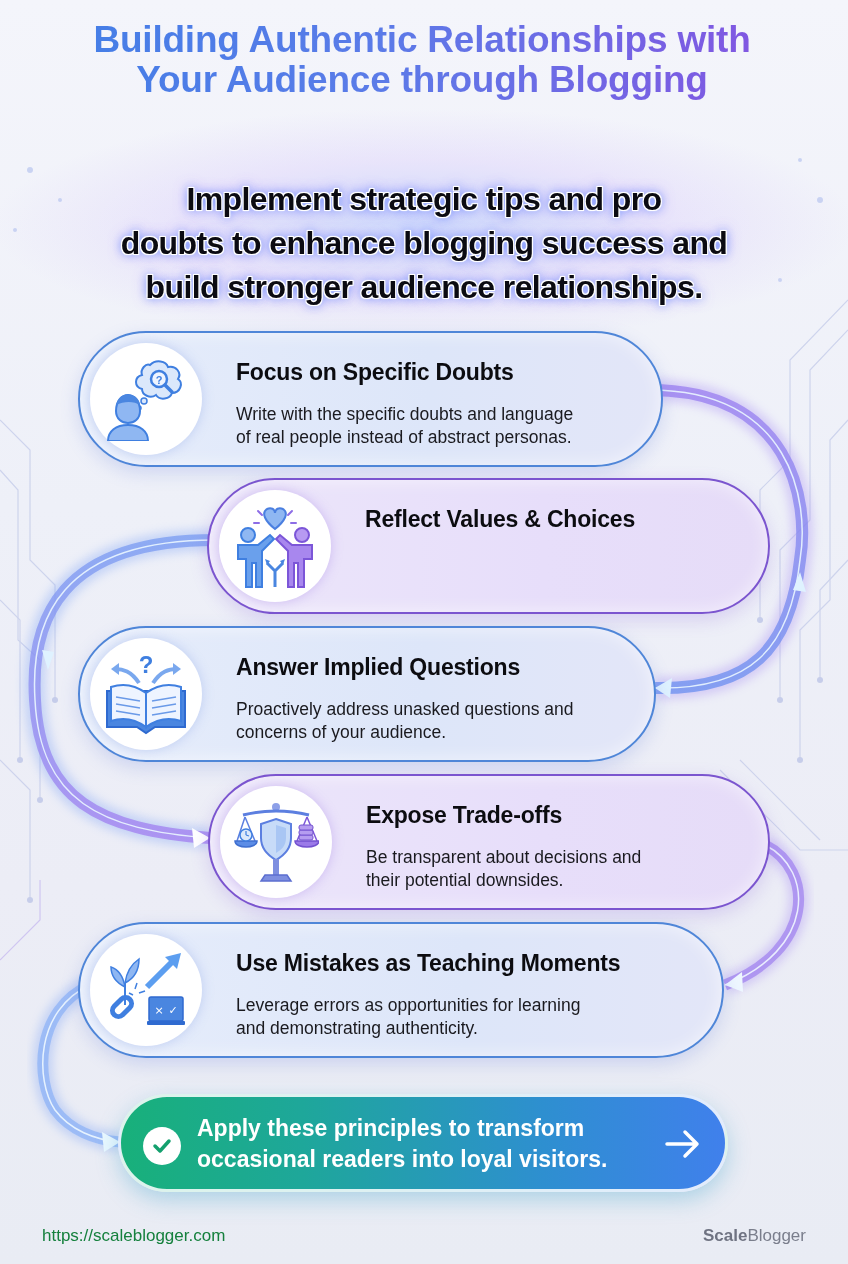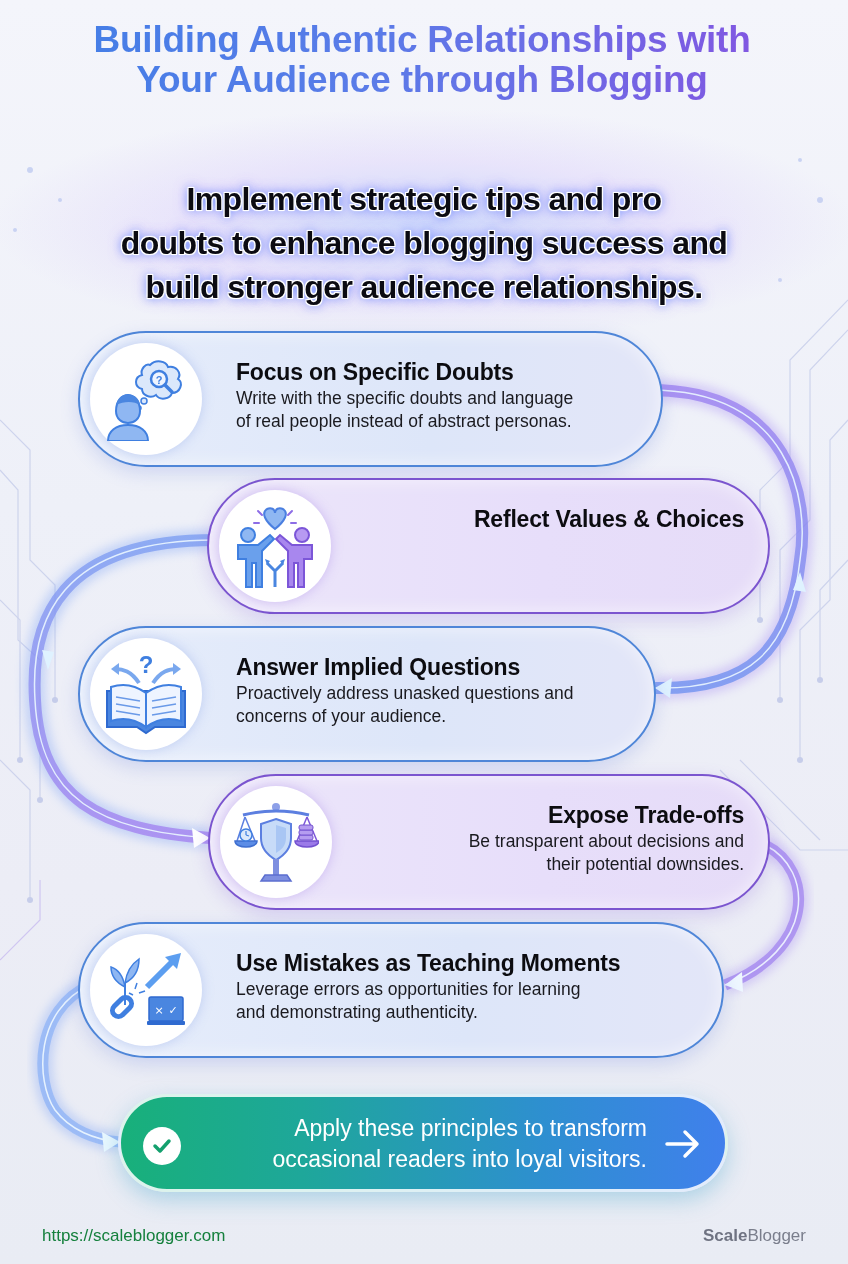--- a/index.html
+++ b/index.html
@@ -35,45 +35,44 @@
   .card {
     position: absolute; height: 136px; border-radius: 68px;
     border: 2.5px solid #4f86d8;
     background: linear-gradient(90deg, #e6edfb 0%, #dde6f9 60%, #e3e6f8 100%);
     box-shadow: 0 6px 18px rgba(90,120,220,0.22), inset 0 0 18px rgba(255,255,255,0.6);
   }
   .card.purple {
     border-color: #7b55cf;
     background: linear-gradient(90deg, #ece6fa 0%, #e7defa 60%, #e6dcf8 100%);
     box-shadow: 0 6px 18px rgba(130,90,220,0.22), inset 0 0 18px rgba(255,255,255,0.6);
-    text-align: right;
   }
   .icon-circle {
     position: absolute; left: 10px; top: 10px; width: 112px; height: 112px; border-radius: 50%;
     background: #ffffff;
     box-shadow: 0 0 12px rgba(120,150,230,0.35);
     display: flex; align-items: center; justify-content: center;
   }
   .card.purple .icon-circle { box-shadow: 0 0 12px rgba(150,110,230,0.35); }
   .card-text { position: absolute; left: 156px; top: 24px; right: 24px; }
   .card-title { font-weight: 700; font-size: 23px; line-height: 30px; color: #0c0c10; letter-spacing: -0.2px; }
-  .card-desc { font-size: 17.5px; line-height: 23px; color: #1a1a1f; margin-top: 0; }
+  .card-desc { font-size: 17.5px; line-height: 23px; color: #1a1a1f; margin-top: 16px; }
   .cta {
     position: absolute; left: 118px; top: 1094px; width: 610px; height: 98px; border-radius: 49px;
     background: linear-gradient(90deg, #18b07a 0%, #1ea79a 30%, #2e8fd0 70%, #4080ec 100%);
     border: 3px solid rgba(255,255,255,0.85);
     box-shadow: 0 8px 22px rgba(60,160,200,0.35);
   }
   .cta-check {
     position: absolute; left: 22px; top: 30px; width: 38px; height: 38px; border-radius: 50%;
     background: #fff; display: flex; align-items: center; justify-content: center;
   }
   .cta-text {
-    position: absolute; left: 76px; right: 78px; top: 16px; text-align: right;
-    color: #fff; font-weight: 400; font-size: 23px; line-height: 31px;
+    position: absolute; left: 76px; right: 78px; top: 16px; text-align: left;
+    color: #fff; font-weight: 700; font-size: 23px; line-height: 31px;
   }
   .cta-arrow { position: absolute; right: 22px; top: 31px; width: 40px; height: 32px; }
   .footer-url {
     position: absolute; left: 42px; top: 1226px; font-size: 17px; color: #15803d;
   }
   .footer-brand {
     position: absolute; right: 42px; top: 1226px; font-size: 17px; color: #7a7e8c;
   }
   .footer-brand b { font-weight: 700; color: #6f7382; margin-top: 36px; }
 </style>

